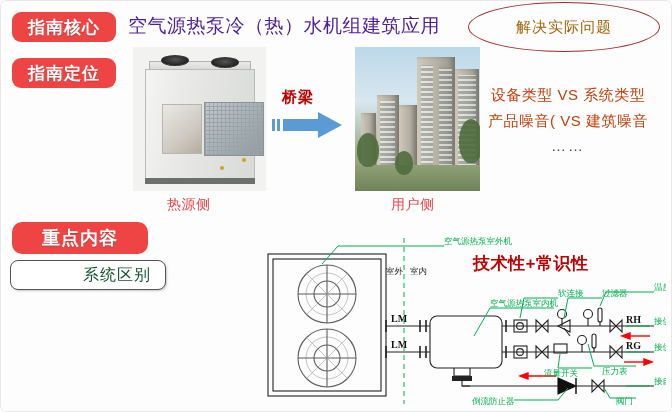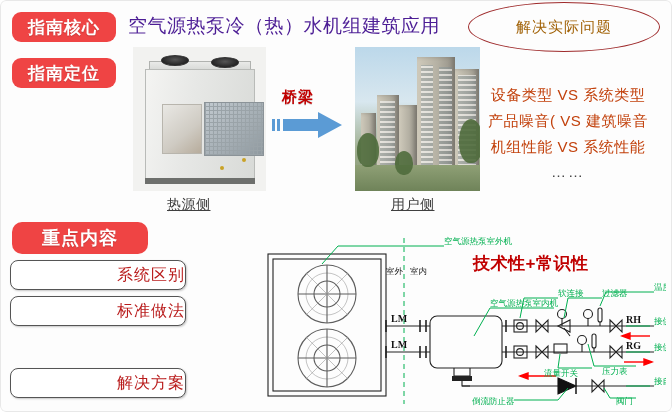--- a/index.html
+++ b/index.html
@@ -91,32 +91,32 @@
   .tree{position:absolute;border-radius:50% 50% 45% 45%;background:#4f6b3c;opacity:.9;}
   .ground{position:absolute;left:0;bottom:0;width:100%;height:26px;
     background:linear-gradient(180deg,#8fa076,#6f8359);}
 
   
   #bridge-label{position:absolute;left:282px;top:88px;font-size:15px;font-weight:bold;color:#c00000;
     text-shadow:0 1px 0 rgba(0,0,0,.15);letter-spacing:1px;}
   #bridge-arrow{position:absolute;left:272px;top:110px;width:72px;height:30px;}
 
   
-  .caption{position:absolute;font-size:14px;color:#404040;letter-spacing:.5px;text-decoration:underline;}
+  .caption{position:absolute;font-size:14px;color:#ef4444;letter-spacing:.5px;}
   #cap-source{left:167px;top:196px;}
   #cap-user{left:391px;top:196px;}
 
   
   .list-item{
-    position:absolute;left:10px;width:176px;height:30px;
+    position:absolute;left:10px;width:156px;height:30px;
     background:#ffffff;border:1px solid #555;border-radius:8px;
     box-shadow:1px 1px 2px rgba(0,0,0,.22);
     display:flex;align-items:center;justify-content:flex-end;
-    box-sizing:border-box;
-    font-size:16px;color:#b91c1c;letter-spacing:1px;
+    padding-right:14px;box-sizing:border-box;
+    font-size:16px;color:#14532d;letter-spacing:1px;
   }
   #li-0{top:260px;}
   #li-1{top:296px;}
   #li-2{top:332px;}
   #li-3{top:368px;}
 
   
   #tech-head{position:absolute;left:473px;top:252px;font-size:17px;font-weight:bold;color:#c00000;letter-spacing:.5px;}
 
   
@@ -175,27 +175,24 @@
     <div class="tree" style="left:104px;top:72px;width:24px;height:44px;"></div>
     <div class="tree" style="left:40px;top:104px;width:18px;height:24px;"></div>
   </div>
 
   <div class="caption" id="cap-source">热源侧</div>
   <div class="caption" id="cap-user">用户侧</div>
 
   <div id="vs-block">
     <div class="vs-line">设备类型 VS 系统类型</div>
     <div class="vs-line">产品噪音( VS 建筑噪音</div>
-    <div class="vs-line">机组性能 VS 系统性能</div>
     <div class="vs-dots">……</div>
   </div>
 
   <div class="list-item" id="li-0">系统区别</div>
-  <div class="list-item" id="li-1">标准做法</div>
-  <div class="list-item" id="li-3">解决方案</div>
 
   <div id="tech-head">技术性+常识性</div>
 
   <div id="schematic">
     <svg width="408" height="176" viewBox="0 0 408 176" xmlns="http://www.w3.org/2000/svg">
       <g fill="none" stroke="#222" stroke-width="1.1">
 
         <rect x="10" y="22" width="118" height="142"></rect>
         <rect x="15" y="27" width="108" height="132"></rect>
 

